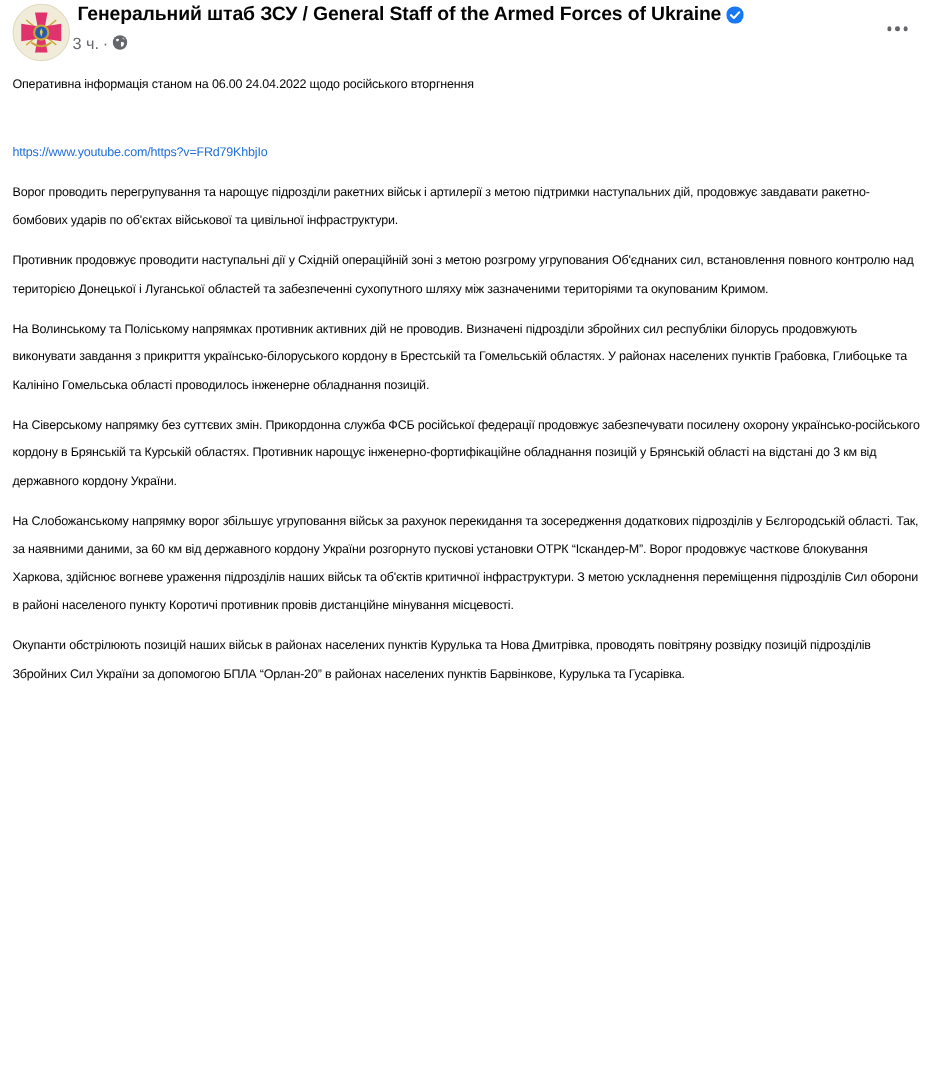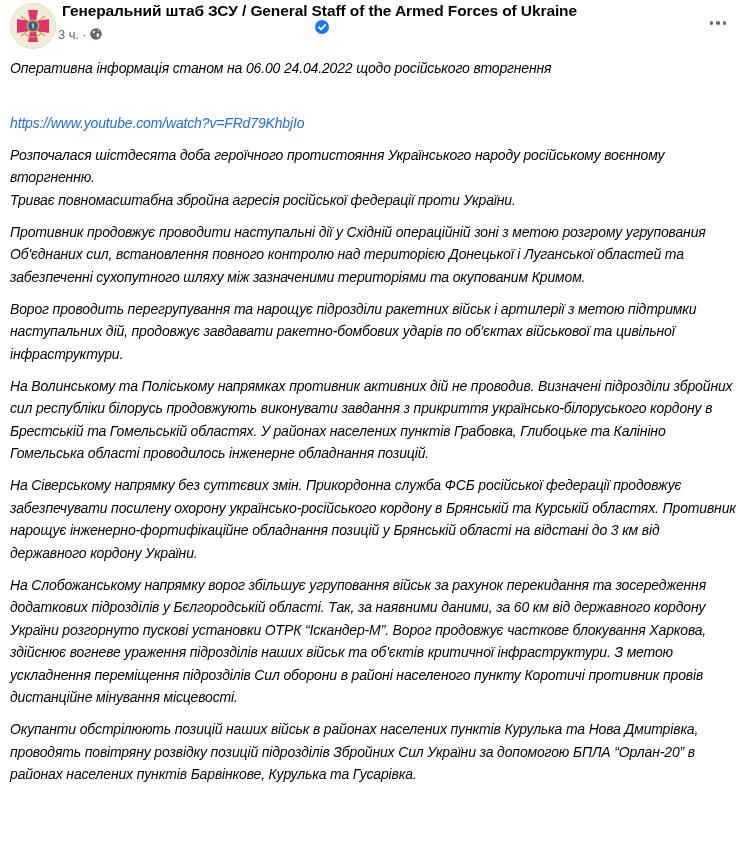--- a/index.html
+++ b/index.html
@@ -41,21 +41,20 @@
     }
     .avatar svg { display: block; }
     .name-row {
       position: absolute;
       left: 62px;
       top: 2px;
       height: 20px;
       display: flex;
       align-items: center;
       white-space: nowrap;
-      flex-direction: column;
     }
     .page-name {
       font-size: 15.5px;
       font-weight: bold;
       color: #050505;
       cursor: pointer;
       letter-spacing: -0.1px;
     }
     .verified {
       margin-left: 4px;
@@ -97,24 +96,23 @@
       width: 3.5px;
       height: 3.5px;
       border-radius: 50%;
       background: #65676b;
     }
     .content {
       position: absolute;
       left: 10px;
       top: 57px;
       width: 726px;
-      font-size: 14px;
+      font-size: 10px;
       line-height: 22.5px;
       letter-spacing: -0.15px;
-      font-style: italic;
     }
     .content p {
       margin: 0 0 9.5px 0;
       font-family: "Liberation Sans", sans-serif;
     }
     .content a {
       color: #216fdb;
       text-decoration: none;
       cursor: pointer;
     }
@@ -170,27 +168,23 @@
       <span class="dot"></span>
       <span class="dot"></span>
       <span class="dot"></span>
     </div>
   </div>
 
   <div class="content">
     <p>Оперативна інформація станом на 06.00 24.04.2022 щодо російського вторгнення</p>
     <p>
       <br>
-      <a>https://www.youtube.com/watch?v=FRd79KhbjIo</a>
+      <a>https://www.youtube.com/https?v=FRd79KhbjIo</a>
     </p>
-    <p>
-      <span>Розпочалася шістдесята доба героїчного протистояння Українського народу російському воєнному вторгненню.</span><br>
-      <span>Триває повномасштабна збройна агресія російської федерації проти України.</span>
-    </p>
+    <p>Ворог проводить перегрупування та нарощує підрозділи ракетних військ і артилерії з метою підтримки наступальних дій, продовжує завдавати ракетно-бомбових ударів по об'єктах військової та цивільної інфраструктури.</p>
     <p>Противник продовжує проводити наступальні дії у Східній операційній зоні з метою розгрому угрупования Об'єднаних сил, встановлення повного контролю над територією Донецької і Луганської областей та забезпеченні сухопутного шляху між зазначеними територіями та окупованим Кримом.</p>
-    <p>Ворог проводить перегрупування та нарощує підрозділи ракетних військ і артилерії з метою підтримки наступальних дій, продовжує завдавати ракетно-бомбових ударів по об'єктах військової та цивільної інфраструктури.</p>
     <p>На Волинському та Поліському напрямках противник активних дій не проводив. Визначені підрозділи збройних сил республіки білорусь продовжують виконувати завдання з прикриття українсько-білоруського кордону в Брестській та Гомельській областях. У районах населених пунктів Грабовка, Глибоцьке та Калініно Гомельська області проводилось інженерне обладнання позицій.</p>
     <p>На Сіверському напрямку без суттєвих змін. Прикордонна служба ФСБ російської федерації продовжує забезпечувати посилену охорону українсько-російського кордону в Брянській та Курській областях. Противник нарощує інженерно-фортифікаційне обладнання позицій у Брянській області на відстані до 3 км від державного кордону України.</p>
     <p>На Слобожанському напрямку ворог збільшує угруповання військ за рахунок перекидання та зосередження додаткових підрозділів у Бєлгородській області. Так, за наявними даними, за 60 км від державного кордону України розгорнуто пускові установки ОТРК “Іскандер-М”. Ворог продовжує часткове блокування Харкова, здійснює вогневе ураження підрозділів наших військ та об'єктів критичної інфраструктури. З метою ускладнення переміщення підрозділів Сил оборони в районі населеного пункту Коротичі противник провів дистанційне мінування місцевості.</p>
     <p>Окупанти обстрілюють позицій наших військ в районах населених пунктів Курулька та Нова Дмитрівка, проводять повітряну розвідку позицій підрозділів Збройних Сил України за допомогою БПЛА “Орлан-20” в районах населених пунктів Барвінкове, Курулька та Гусарівка.</p>
   </div>
 
 </div>
 
 </body></html>

